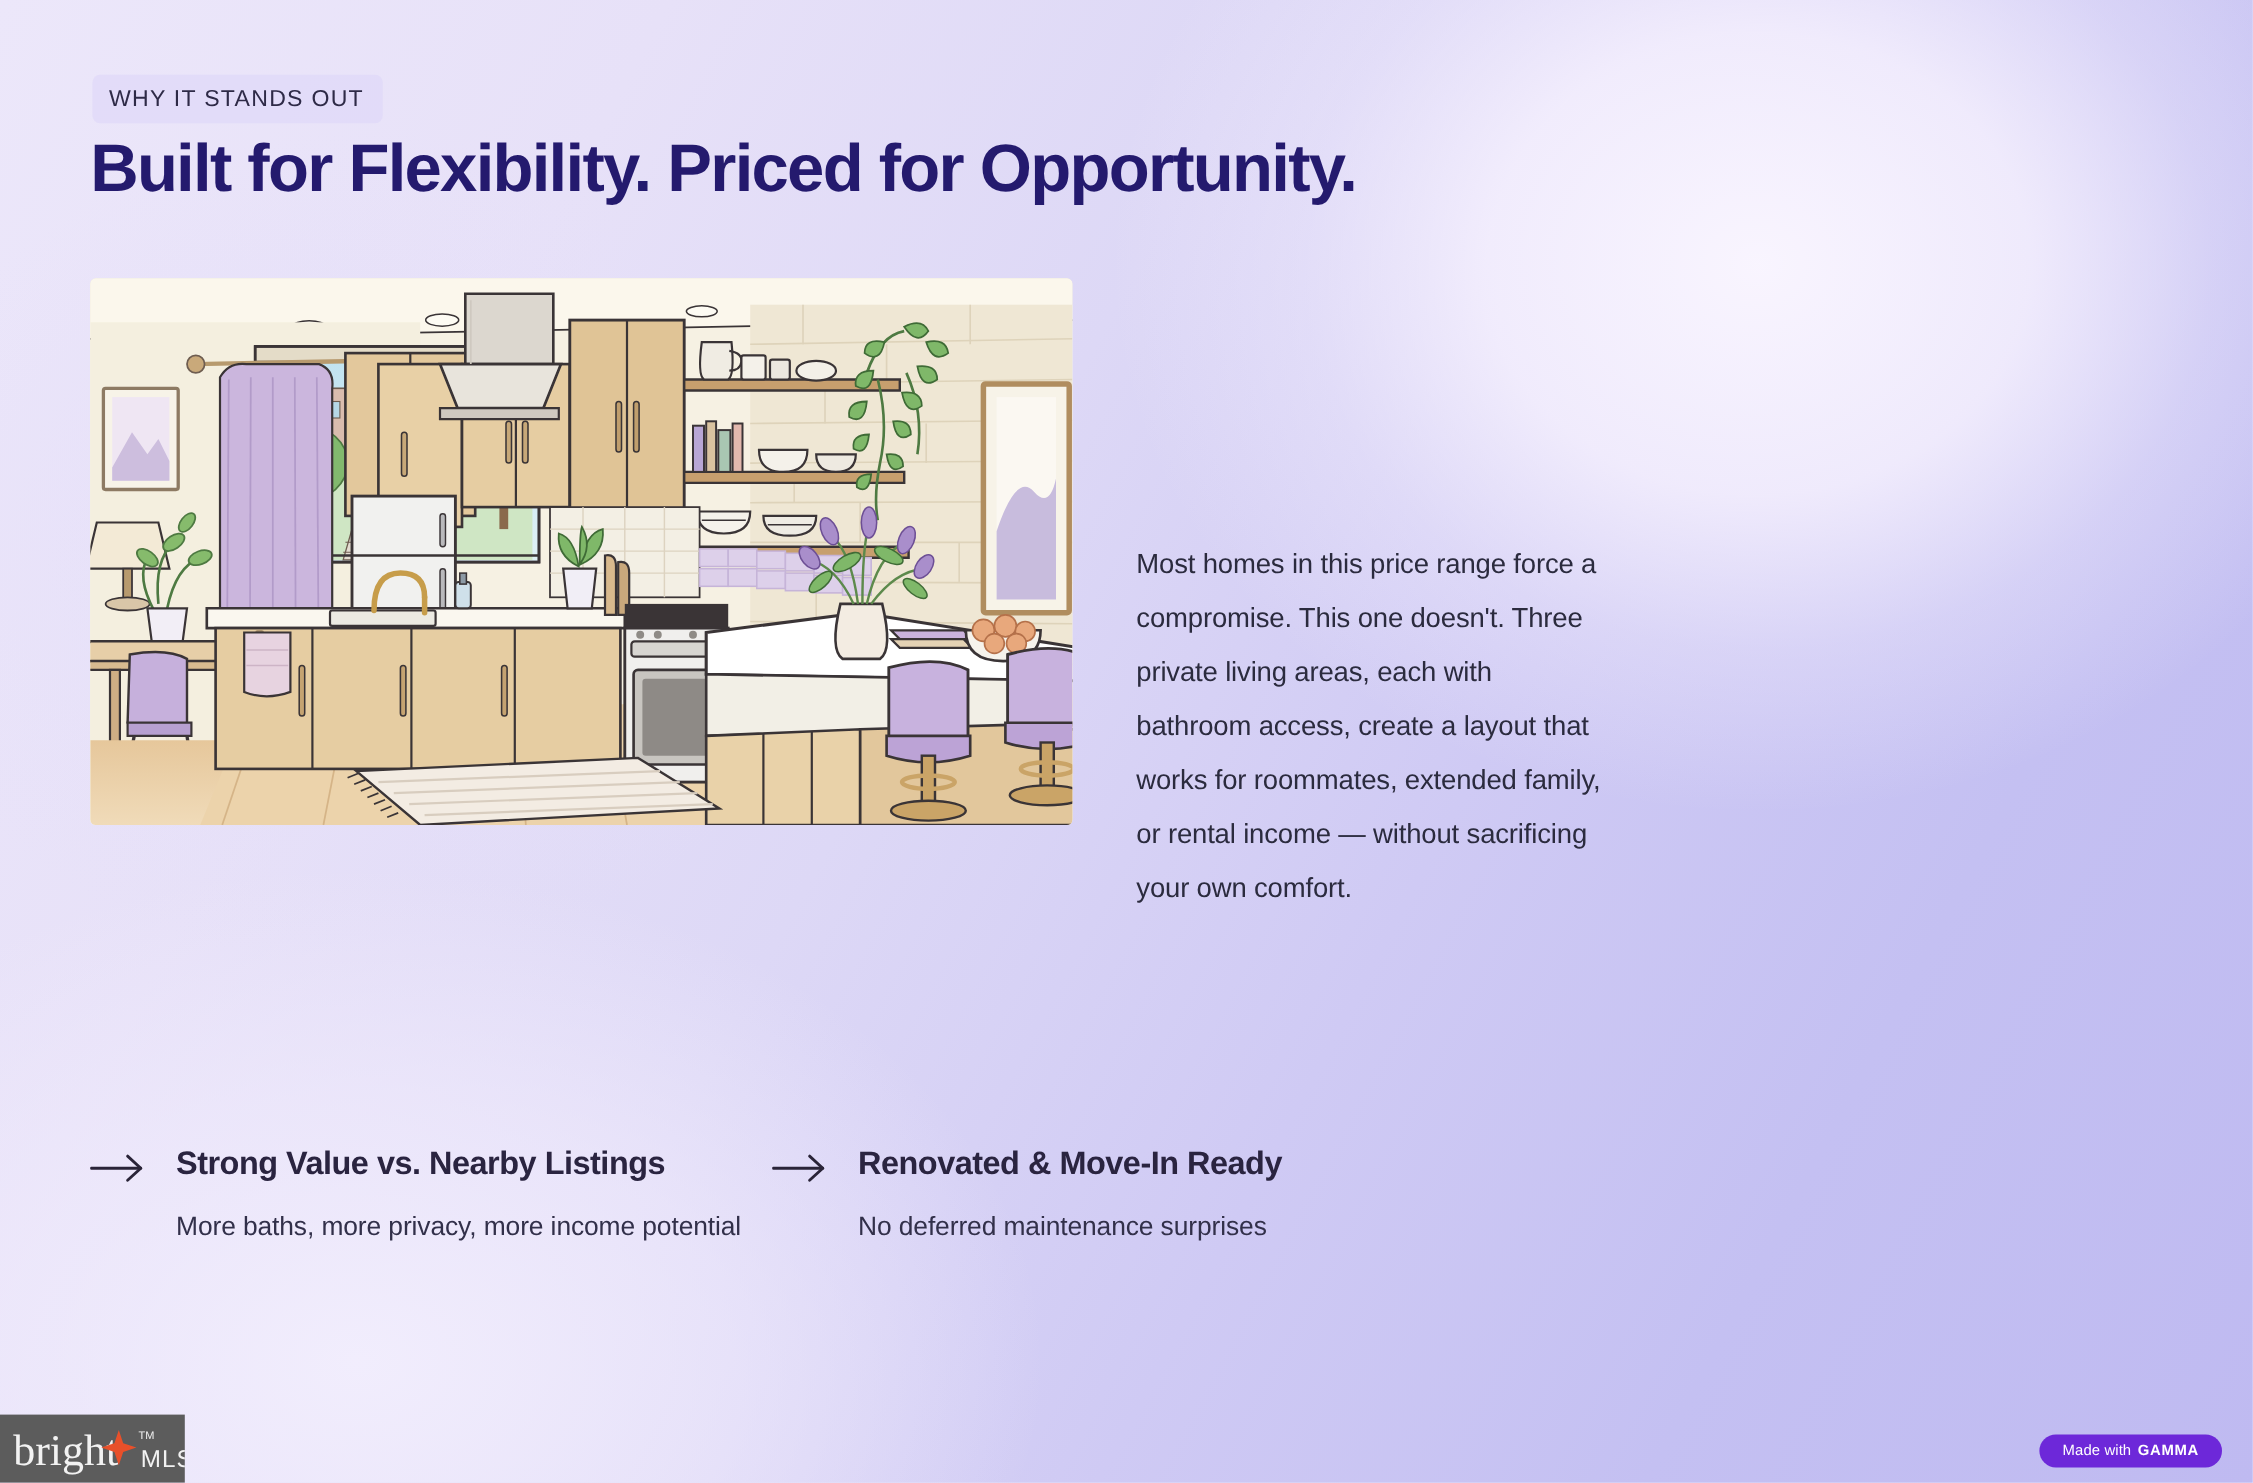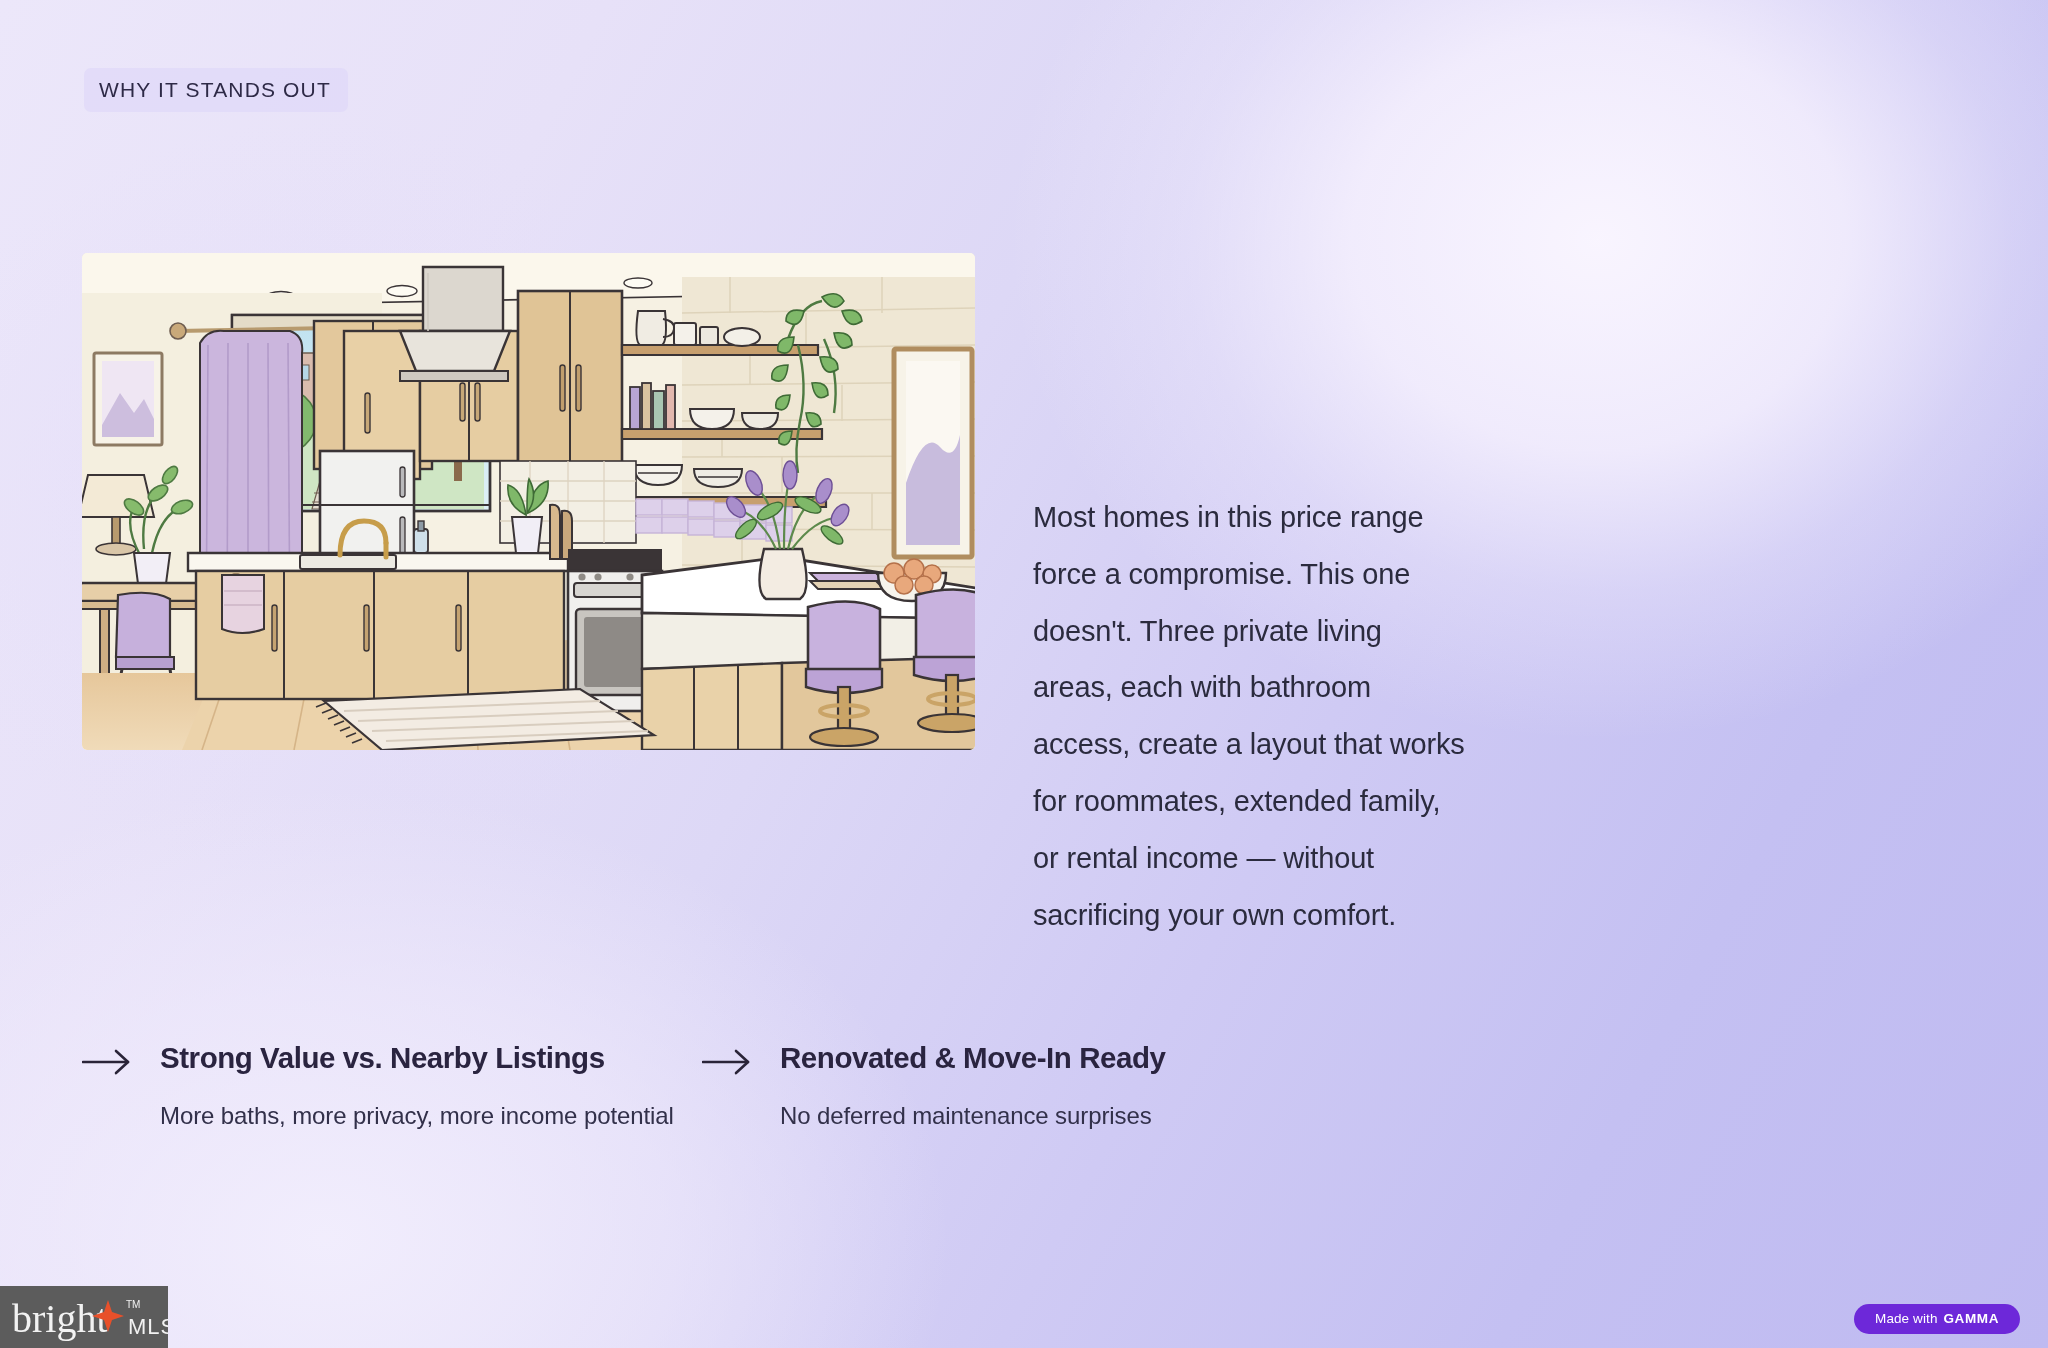--- a/index.html
+++ b/index.html
@@ -77,21 +77,21 @@
     overflow:hidden;
     background:#f4efe2;
   }
   .illo svg{ display:block; width:100%; height:100%; }
 
   
   .lead{
     position:absolute; left:1033px; top:489px;
     width:432px;
     color:#2b2b3e;
-    font-size:29px;
+    font-size:25px;
     line-height:1.96;
     font-weight:400;
     letter-spacing:-0.15px;
   }
 
   
   .cards{
     position:absolute; left:82px; top:1040px;
     width:1884px;
     display:flex;
@@ -155,20 +155,21 @@
 
 <div class="bg-base"></div>
 <div class="bg-glow-tr"></div>
 <div class="bg-glow-bl"></div>
 <div class="bg-glow-ml"></div>
 
 <div class="stage">
 
   <div class="eyebrow">WHY IT STANDS OUT</div>
 
+  <h1 class="heading">Built for Flexibility. Priced for Opportunity.</h1>
 
   <div class="illo">
     <svg viewBox="0 0 893 497" xmlns="http://www.w3.org/2000/svg" preserveAspectRatio="xMidYMid slice">
       <defs>
         <clipPath id="frameClip">
             <rect x="0" y="0" width="893" height="497" rx="5"></rect>
           </clipPath>
         <linearGradient id="skyG" x1="0" y1="0" x2="0" y2="1">
           <stop offset="0" stop-color="#bfe2f0"></stop>
             <stop offset="1" stop-color="#dff0f6"></stop>

